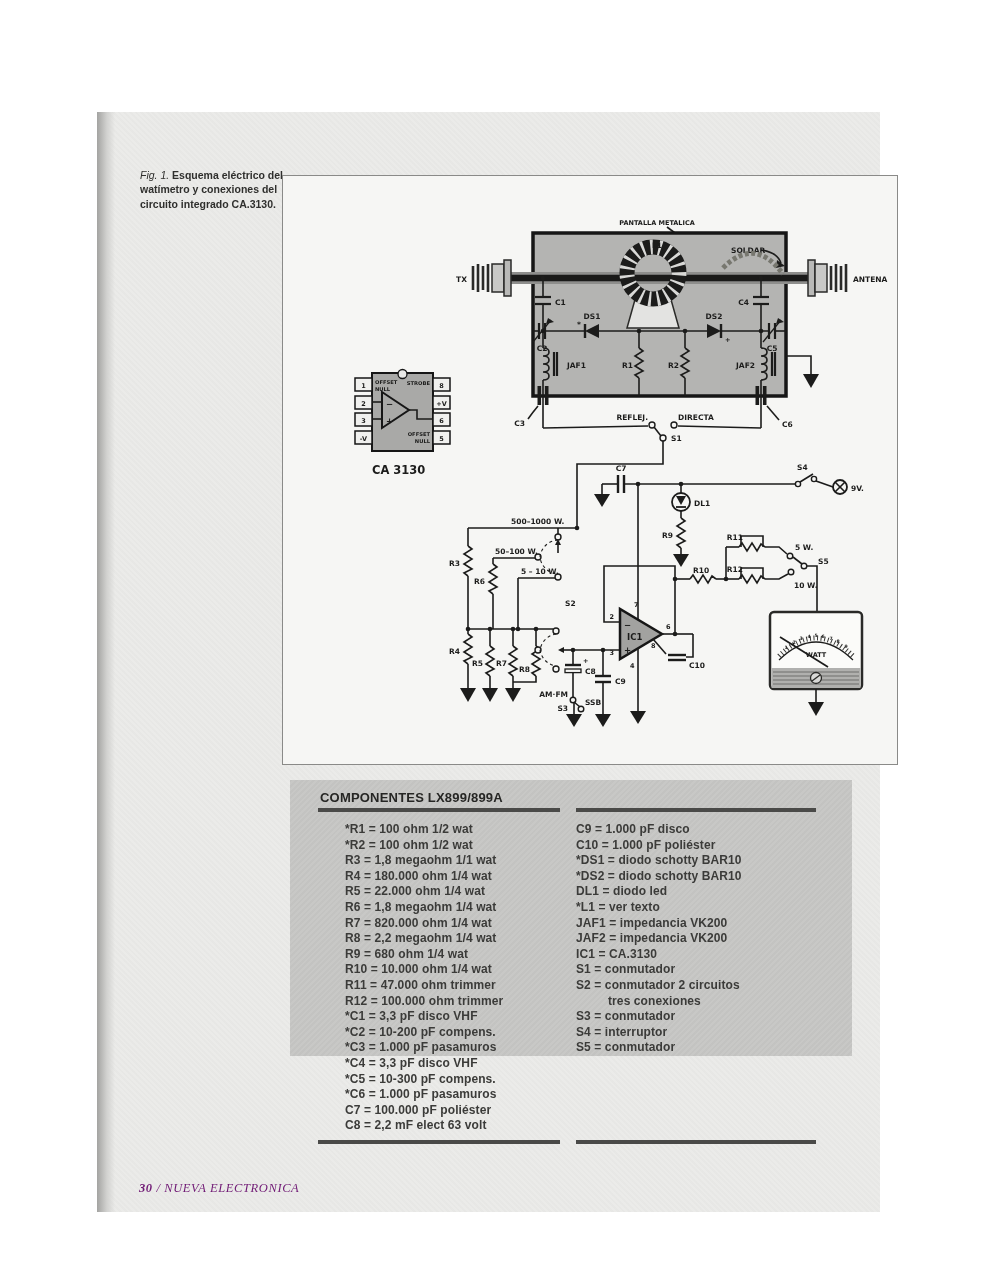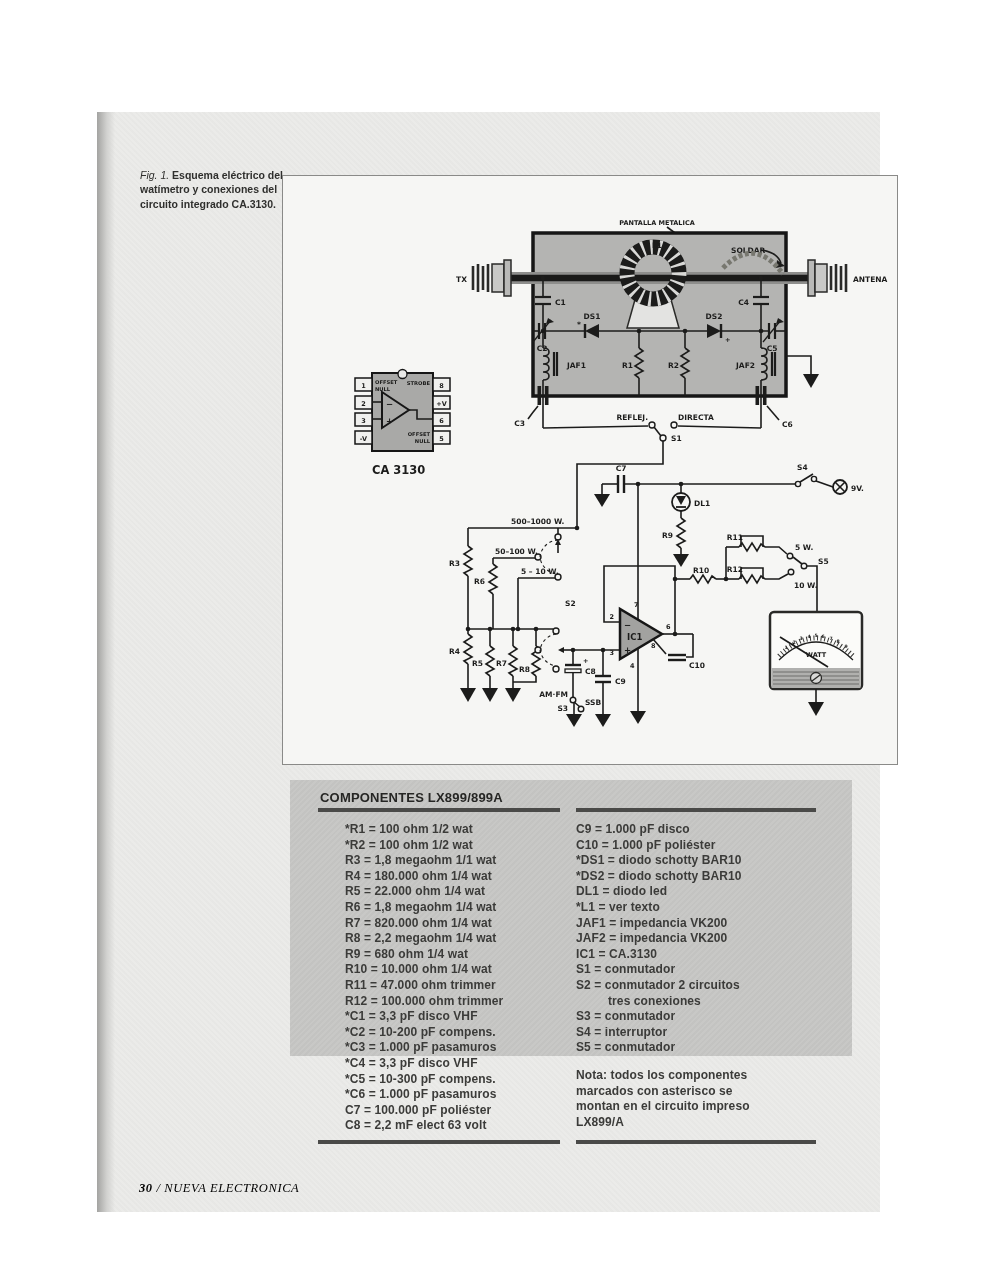--- a/index.html
+++ b/index.html
@@ -21,21 +21,21 @@
   .rule-r-top{left:286px;top:28px;width:240px;}
   .rule-l-bot{left:28px;top:360px;width:242px;}
   .rule-r-bot{left:286px;top:360px;width:240px;}
   .col{position:absolute;top:42px;font-size:12px;font-weight:bold;color:#3b3b39;letter-spacing:.1px;}
   .col-left{left:14px;width:250px;margin-left:41px;}
   .col-right{left:286px;width:250px;}
   .col .item{height:15.6px;line-height:15.6px;white-space:nowrap;}
   .col .indent{padding-left:32px;}
   .note{margin-top:12px;white-space:pre-line;line-height:15.6px;}
   .footer{position:absolute;left:139px;top:1181px;font-family:"Liberation Serif",serif;font-style:italic;
-    font-size:12.5px;color:#000000;letter-spacing:.6px;}
+    font-size:12.5px;color:#701a75;letter-spacing:.6px;}
   .footer .pg{font-weight:bold;}
   svg text{font-family:"DejaVu Sans",sans-serif;font-weight:bold;fill:#1c1c1b;font-size:7.5px;}
   svg .t6{font-size:6.5px;} svg .t5{font-size:5.2px;} svg .t4{font-size:4.6px;}
   svg .t8{font-size:8.5px;} svg .t11{font-size:11.5px;}
   svg .wire{stroke:#1c1c1b;stroke-width:1.6;fill:none;}
   svg .dot{fill:#1c1c1b;stroke:none;}
   svg .dash{stroke:#1c1c1b;stroke-width:1.1;fill:none;stroke-dasharray:3 3;}
   svg .gnd{fill:#1c1c1b;stroke:none;}
 </style>
 </head>
@@ -501,24 +501,20 @@
     <div class="item">*L1 = ver texto</div>
     <div class="item">JAF1 = impedancia VK200</div>
     <div class="item">JAF2 = impedancia VK200</div>
     <div class="item">IC1 = CA.3130</div>
     <div class="item">S1 = conmutador</div>
     <div class="item">S2 = conmutador 2 circuitos</div>
     <div class="item indent">tres conexiones</div>
     <div class="item">S3 = conmutador</div>
     <div class="item">S4 = interruptor</div>
     <div class="item">S5 = conmutador</div>
-    <div class="note">Nota: todos los componentes
-marcados con asterisco se
-montan en el circuito impreso
-LX899/A</div>
   </div>
 
   <div class="rule rule-l-bot"></div>
   <div class="rule rule-r-bot"></div>
 </div>
 
 <div class="footer">
   <span class="pg">30</span>
   <span>/ NUEVA ELECTRONICA</span>
 </div>

